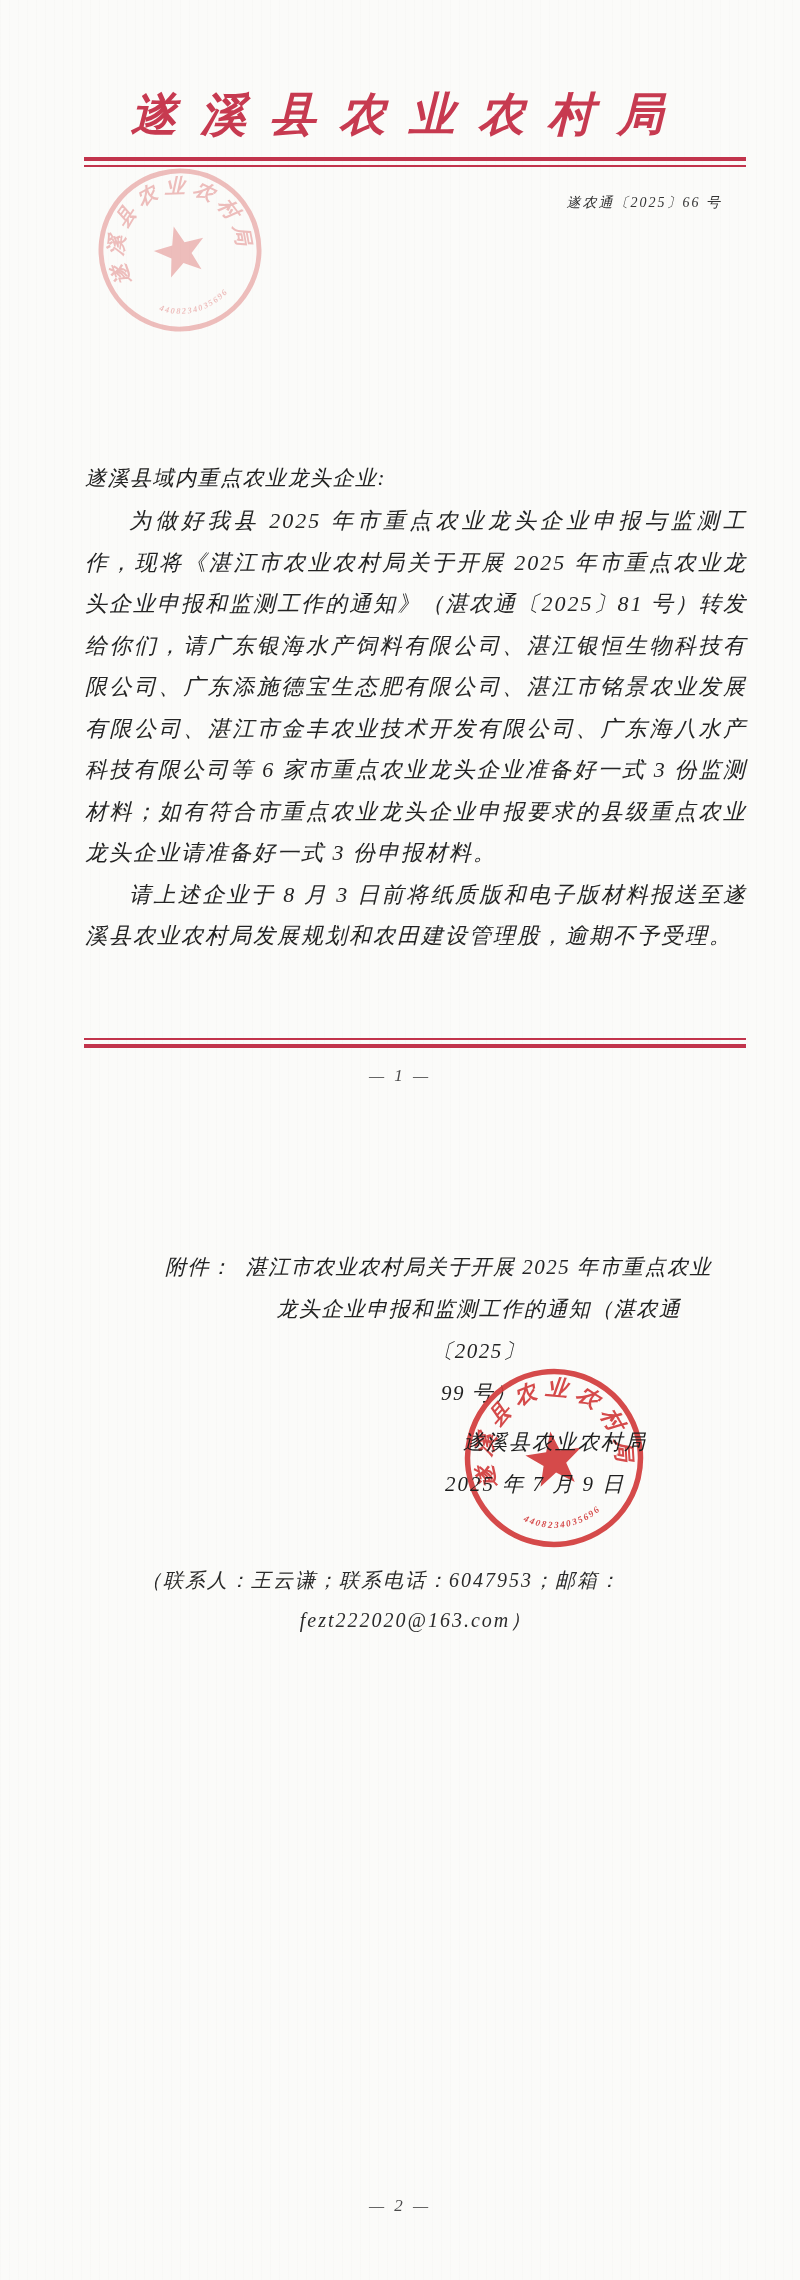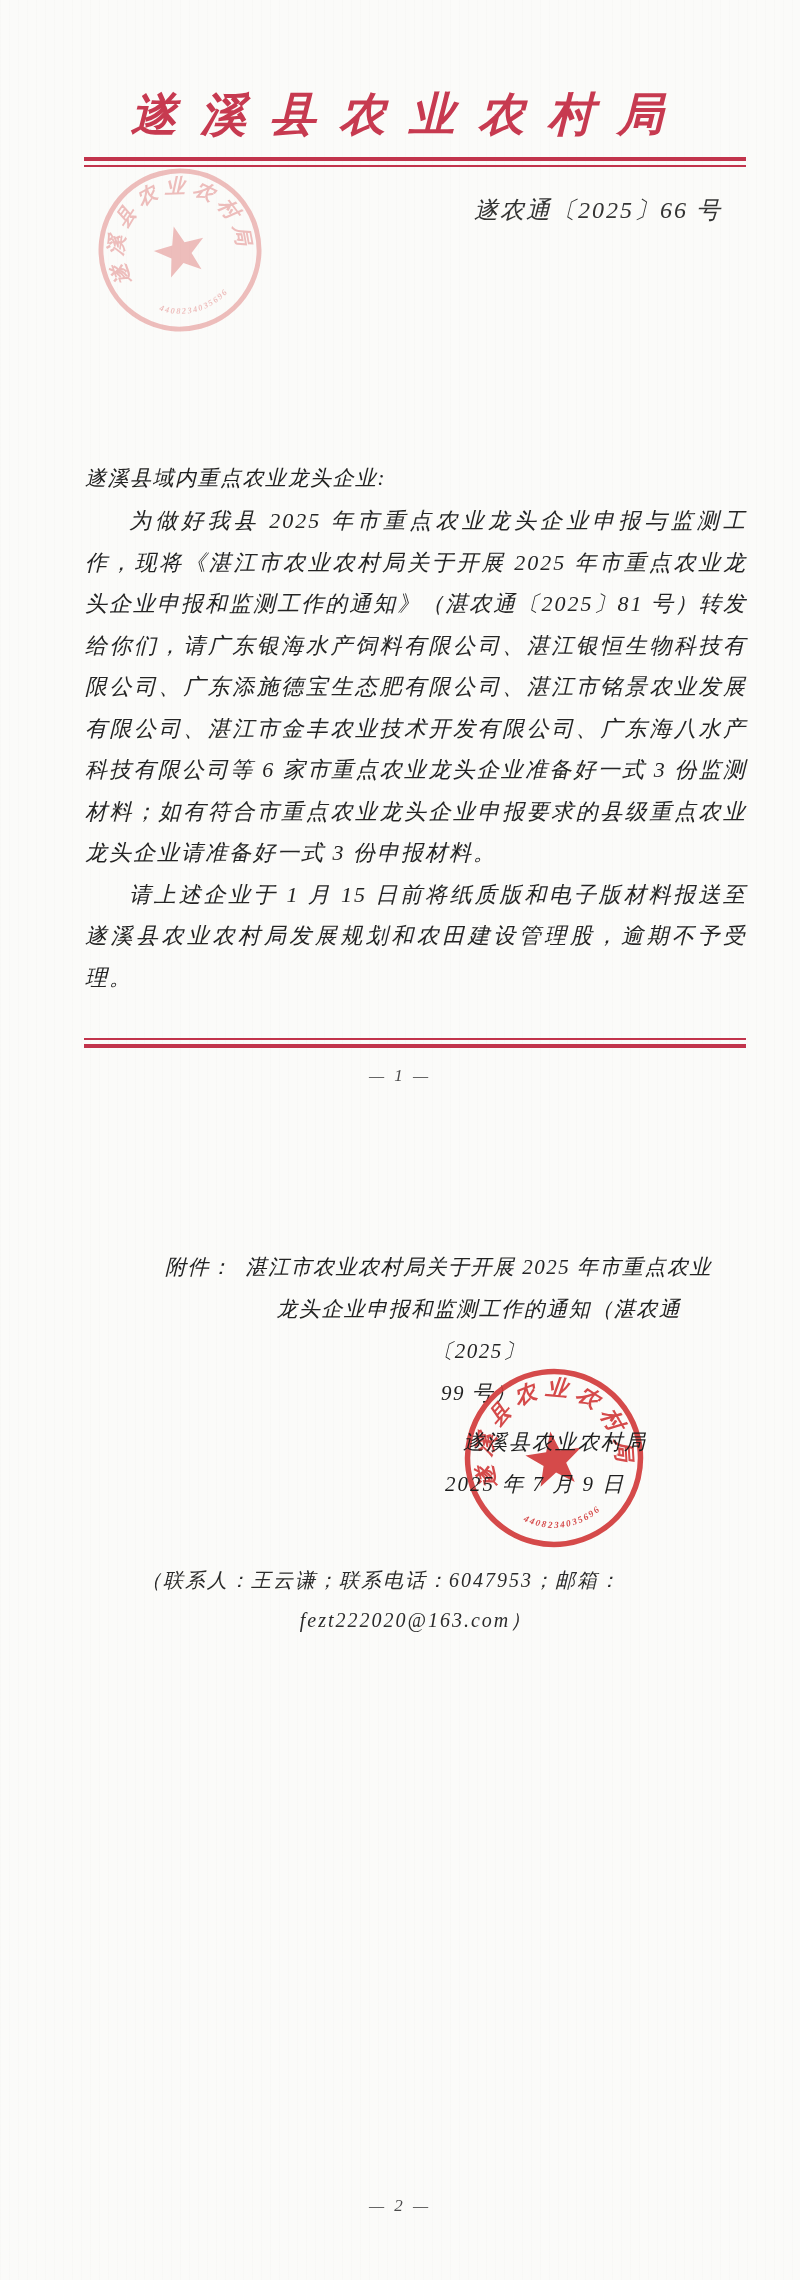--- a/index.html
+++ b/index.html
@@ -25,21 +25,21 @@
     color:#c73a50;
     white-space:nowrap;
   }
   .header-rule{
     top:157px;left:84px;width:662px;height:4px;
     border-top:4px solid #c2344c;
     border-bottom:2.5px solid #c2344c;
   }
   .doc-number{
     top:194px;right:78px;
-    font-size:24px;letter-spacing:2px;
+    font-size:14px;letter-spacing:2px;
     color:#333;
   }
   
   .notice-title{
     top:288px;left:70px;width:660px;
     text-align:center;
     font-size:29px;font-weight:700;
     line-height:46px;
     color:#1b1b1b;
   }
@@ -127,21 +127,21 @@
     </text>
     <text font-size="10" letter-spacing="2">
       <textPath href="#arcBotA" startOffset="50%" text-anchor="middle">4408234035696</textPath>
     </text>
   </svg>
 
 
   <div class="abs addressee">遂溪县域内重点农业龙头企业:</div>
   <div class="abs body-text">
     <p>为做好我县 2025 年市重点农业龙头企业申报与监测工作，现将《湛江市农业农村局关于开展 2025 年市重点农业龙头企业申报和监测工作的通知》（湛农通〔2025〕81 号）转发给你们，请广东银海水产饲料有限公司、湛江银恒生物科技有限公司、广东添施德宝生态肥有限公司、湛江市铭景农业发展有限公司、湛江市金丰农业技术开发有限公司、广东海八水产科技有限公司等 6 家市重点农业龙头企业准备好一式 3 份监测材料；如有符合市重点农业龙头企业申报要求的县级重点农业龙头企业请准备好一式 3 份申报材料。</p>
-    <p>请上述企业于 1 月 15 日前将纸质版和电子版材料报送至遂溪县农业农村局发展规划和农田建设管理股，逾期不予受理。</p>
+    <p>请上述企业于 8 月 3 日前将纸质版和电子版材料报送至遂溪县农业农村局发展规划和农田建设管理股，逾期不予受理。</p>
   </div>
 
   <div class="abs footer-rule"></div>
   <div class="abs page-number pn1">— 1 —</div>
 
   <div class="abs attachment">
     <div class="att-label">附件：</div>
     <div class="att-lines">
       <div>湛江市农业农村局关于开展 2025 年市重点农业</div>
       <div>龙头企业申报和监测工作的通知（湛农通〔2025〕</div>

